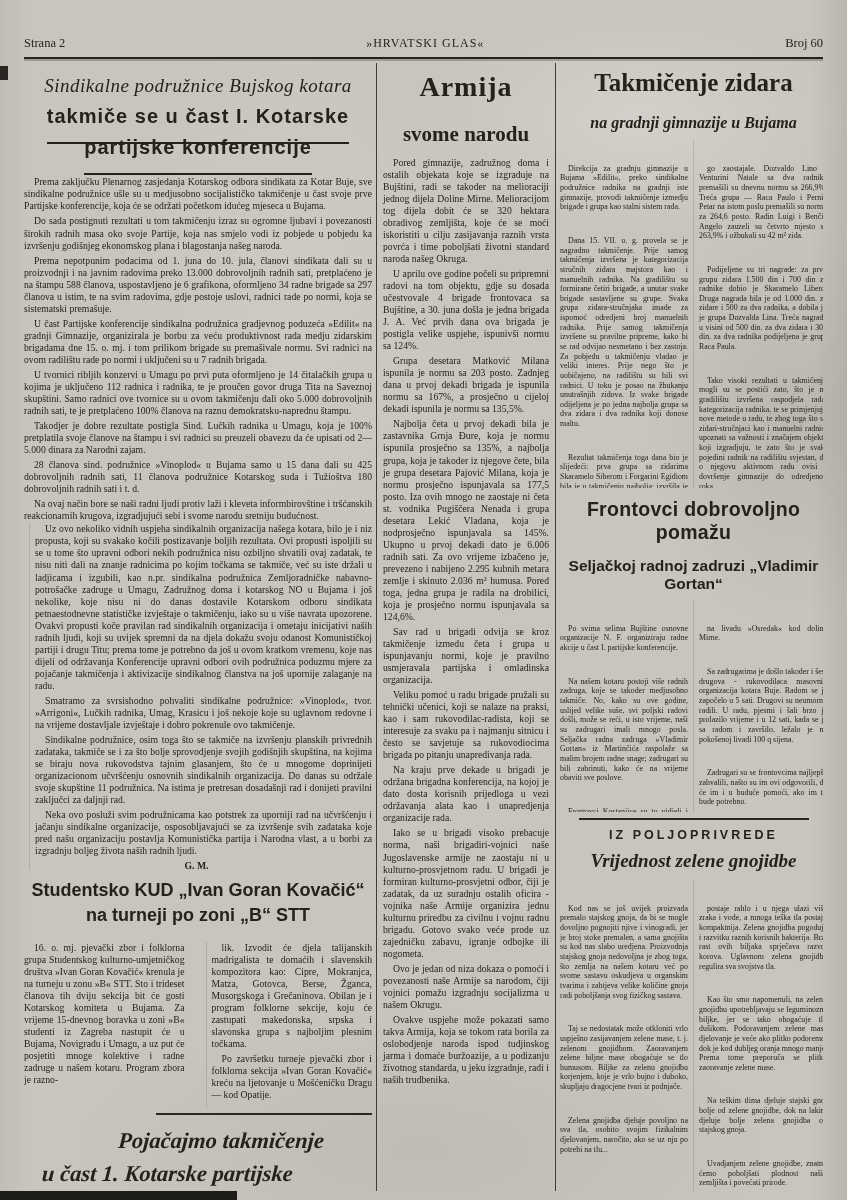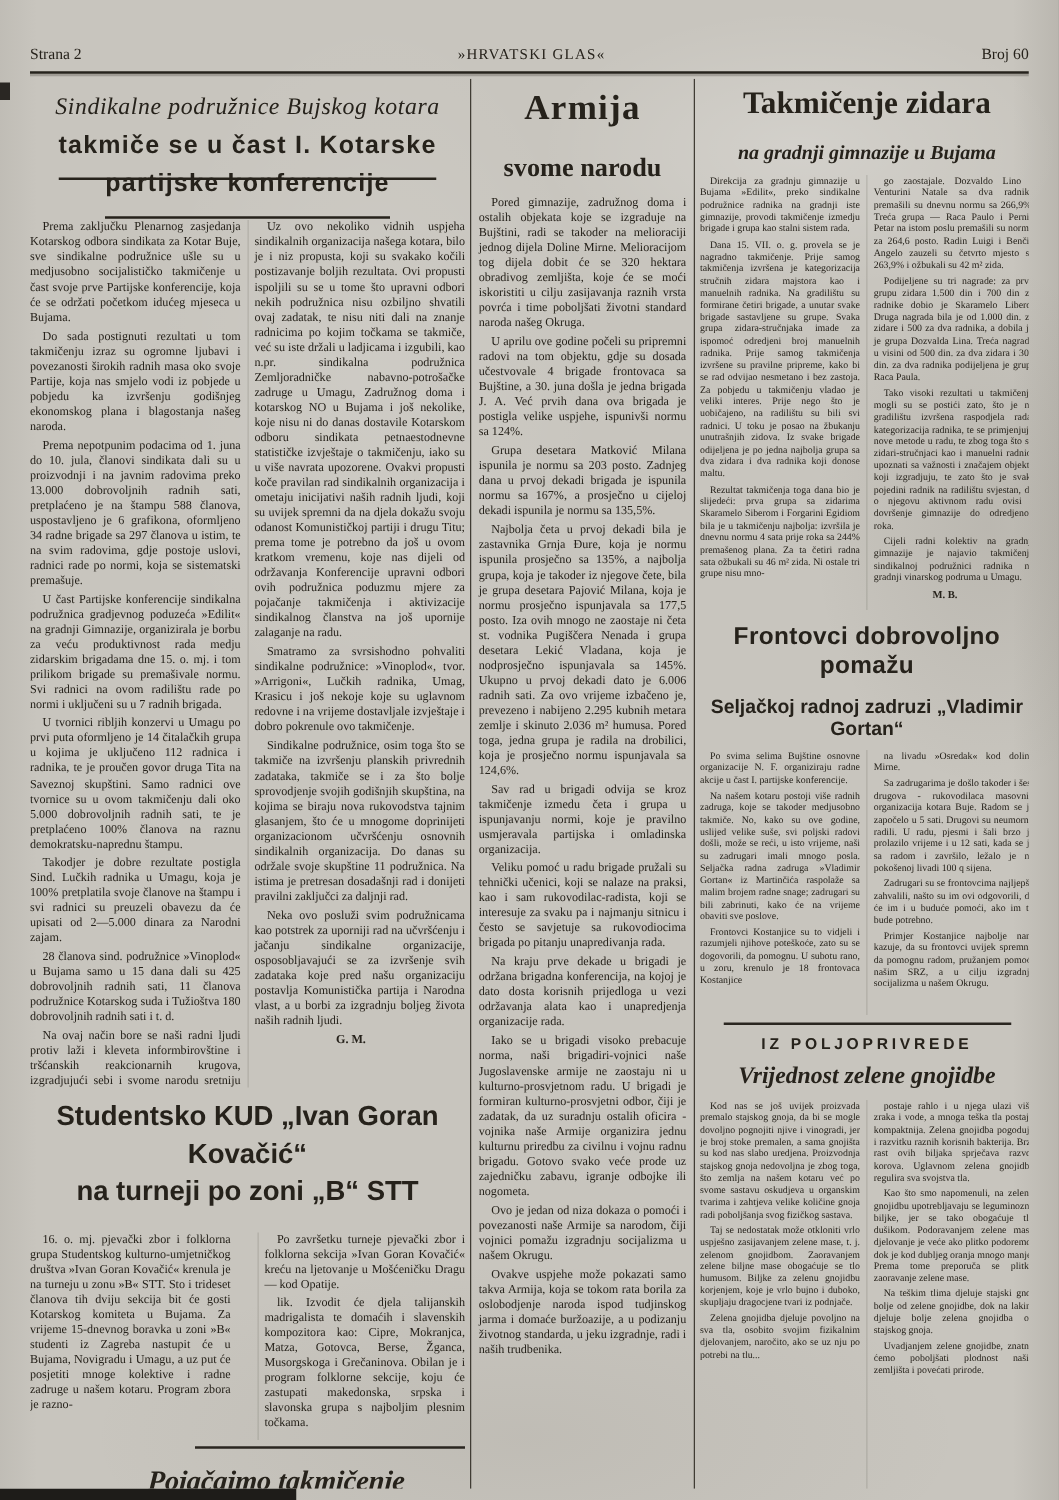--- a/index.html
+++ b/index.html
@@ -26,29 +26,29 @@
   .blk-left{flex:0 0 348px; overflow:hidden;}
   .blk-mid{flex:0 0 166px; overflow:hidden; padding:0 2px;}
   .blk-right{flex:0 0 267px; overflow:hidden;}
   
   .cols{display:flex;}
   .cols .c{flex:1 1 0; overflow:hidden;}
   .cols .c + .c{border-left:1px solid #55514733; margin-left:5px; padding-left:5px;}
   .body-txt p{margin:0 0 3px; text-align:justify; text-indent:10px; line-height:1.24;}
   .f-left p{font-size:9.7px;}
   .f-mid p{font-size:9.7px;}
-  .f-right p{font-size:7.9px; line-height:1.22; text-indent:8px;}
+  .f-right p{font-size:7.9px; line-height:1.22; text-indent:8px;margin-top:24px;}
   .sig{text-align:center; font-size:9.7px; padding-right:14px; font-weight:bold;}
   .sig.small{font-size:8.5px;}
   
   .kicker{font-style:italic; font-size:19px; text-align:center; margin-top:12px; letter-spacing:.5px;}
   .hl{font-family:"Liberation Sans", sans-serif; font-weight:bold; text-align:center; font-size:20px; line-height:1.55; margin-top:4px; letter-spacing:1px;}
   .hl span{border-bottom:2px solid #26221b; padding-bottom:15px;margin-top:11px;}
-  .sindikalne-cols{height:694px;}
-  .kud-hl{font-family:"Liberation Sans", sans-serif; font-weight:bold; text-align:center; font-size:22px; line-height:1.35; margin-top:8px;}
+  .sindikalne-cols{height:694px;flex-direction:column;}
+  .kud-hl{font-family:"Liberation Sans", sans-serif; font-weight:bold; text-align:center; font-size:18px; line-height:1.35; margin-top:8px;}
   .kud-cols{margin-top:7px; height:166px;gap:16px;}
   .kud-rule{height:2px; background:#2a2620; width:62%; margin:5px 0 0 auto;}
   
   .slogan{font-style:italic; font-weight:bold; font-size:22.5px; margin-top:10px; line-height:1.45; transform:skewX(-4deg);}
   .slogan .l1{margin-left:92px;}
   .slogan .l2{margin-left:18px;}
   .slogan .l3{margin-left:58px;}
   
   .armija-t1{font-weight:bold; text-align:center; font-size:28px; margin-top:8px; letter-spacing:1px;}
   .armija-t2{font-weight:bold; text-align:center; font-size:21px; margin-top:2px; margin-bottom:10px;}
@@ -114,22 +114,22 @@
       <article>
         <h2 class="kud-hl">
           <span>Studentsko KUD „Ivan Goran Kovačić“</span><br>
           <span>na turneji po zoni „B“ STT</span>
         </h2>
         <div class="cols body-txt f-left kud-cols">
           <div class="c">
               <p>16. o. mj. pjevački zbor i folklorna grupa Studentskog kulturno-umjetničkog društva »Ivan Goran Kovačić« krenula je na turneju u zonu »B« STT. Sto i trideset članova tih dviju sekcija bit će gosti Kotarskog komiteta u Bujama. Za vrijeme 15-dnevnog boravka u zoni »B« studenti iz Zagreba nastupit će u Bujama, Novigradu i Umagu, a uz put će posjetiti mnoge kolektive i radne zadruge u našem kotaru. Program zbora je razno-</p>
             </div>
           <div class="c">
+              <p>lik. Izvodit će djela talijanskih madrigalista te domaćih i slavenskih kompozitora kao: Cipre, Mokranjca, Matza, Gotovca, Berse, Žganca, Musorgskoga i Grečaninova. Obilan je i program folklorne sekcije, koju će zastupati makedonska, srpska i slavonska grupa s najboljim plesnim točkama.</p>
               <p>Po završetku turneje pjevački zbor i folklorna sekcija »Ivan Goran Kovačić« kreću na ljetovanje u Mošćeničku Dragu — kod Opatije.</p>
-              <p>lik. Izvodit će djela talijanskih madrigalista te domaćih i slavenskih kompozitora kao: Cipre, Mokranjca, Matza, Gotovca, Berse, Žganca, Musorgskoga i Grečaninova. Obilan je i program folklorne sekcije, koju će zastupati makedonska, srpska i slavonska grupa s najboljim plesnim točkama.</p>
             </div>
         </div>
         <div class="kud-rule"></div>
       </article>
 
       <div class="slogan">
         <div class="l1">Pojačajmo takmičenje</div>
         <div class="l2">u čast 1. Kotarske partijske</div>
         <div class="l3">konferencije!</div>
       </div>

